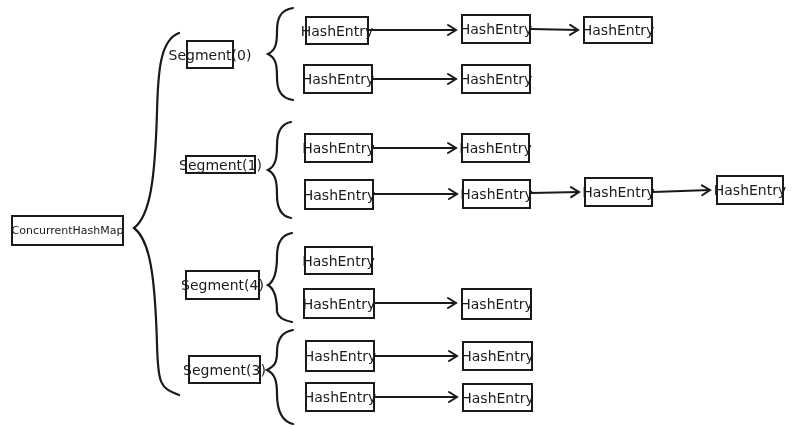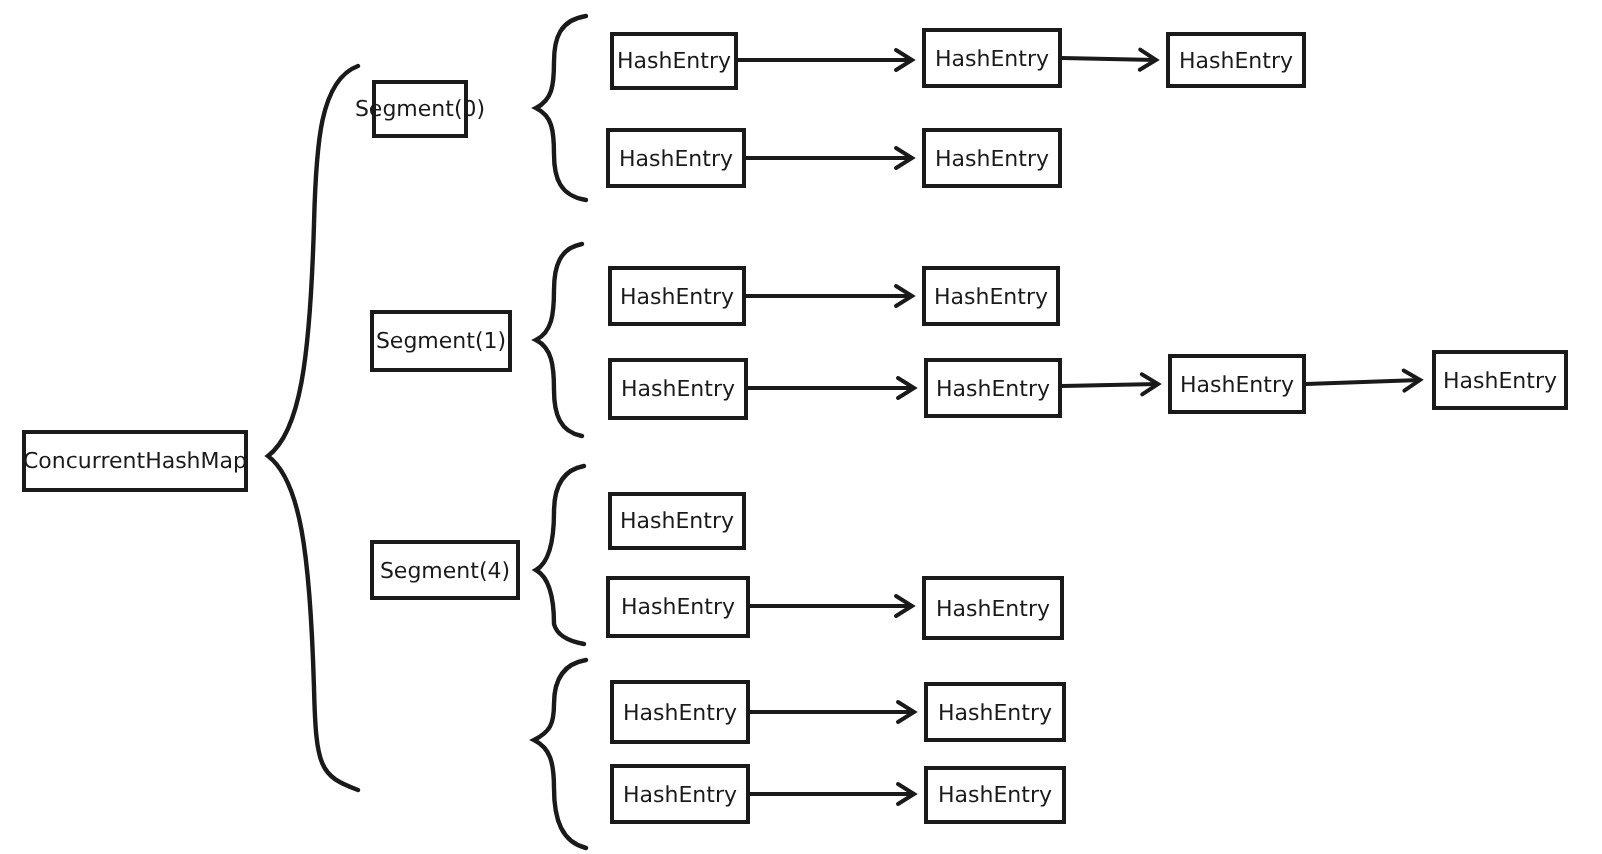--- a/index.html
+++ b/index.html
@@ -22,21 +22,21 @@
   }
   .box {
     position: absolute;
     box-sizing: border-box;
     border: 2px solid #1a1a1a;
     background: #ffffff;
     color: #1a1a1a;
     display: flex;
     align-items: center;
     justify-content: center;
-    font-size: 11px;
+    font-size: 14px;
     white-space: nowrap;
     line-height: 1;
   }
   .box.root {
     font-size: 11px;
   }
 </style>
 </head>
 <body>
 
@@ -67,22 +67,23 @@
 
     <line x1="375" y1="303" x2="456" y2="303" stroke="#1a1a1a" stroke-width="2" marker-end="url(#arrow-head)"></line>
 
     <line x1="375" y1="356" x2="457" y2="356" stroke="#1a1a1a" stroke-width="2" marker-end="url(#arrow-head)"></line>
     <line x1="375" y1="397" x2="457" y2="397" stroke="#1a1a1a" stroke-width="2" marker-end="url(#arrow-head)"></line>
   </svg>
 
   <div class="box root" style="left:11px; top:215px; width:113px; height:31px">ConcurrentHashMap</div>
 
   <div class="box" style="left:186px; top:40px; width:48px; height:29px">Segment(0)</div>
-  <div class="box" style="left:185px; top:155px; width:71px; height:31px">Segment(1)</div>
+  <div class="box" style="left:185px; top:155px; width:71px; height:19px">Segment(1)</div>
   <div class="box" style="left:185px; top:270px; width:75px; height:30px">Segment(4)</div>
+  <div class="box" style="left:188px; top:355px; width:73px; height:29px">Segment(3)</div>
 
   <div class="box" style="left:305px; top:16px; width:64px; height:29px">HashEntry</div>
   <div class="box" style="left:461px; top:14px; width:70px; height:30px">HashEntry</div>
   <div class="box" style="left:583px; top:16px; width:70px; height:28px">HashEntry</div>
 
   <div class="box" style="left:303px; top:64px; width:70px; height:30px">HashEntry</div>
   <div class="box" style="left:461px; top:64px; width:70px; height:30px">HashEntry</div>
 
   <div class="box" style="left:304px; top:133px; width:69px; height:30px">HashEntry</div>
   <div class="box" style="left:461px; top:133px; width:69px; height:30px">HashEntry</div>

